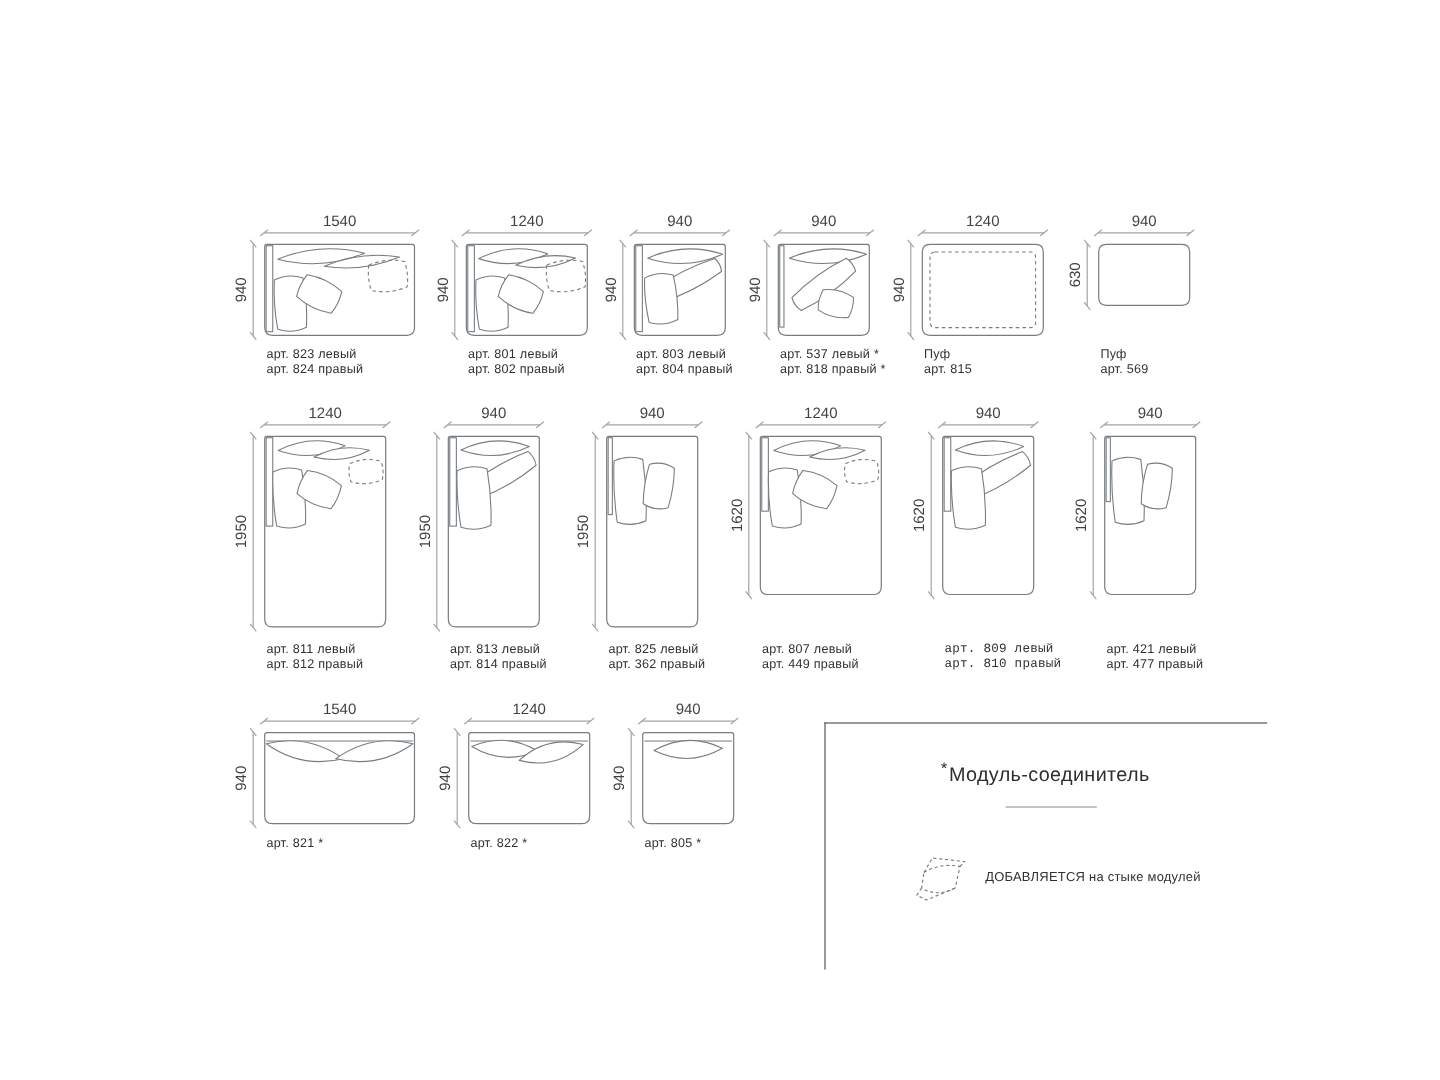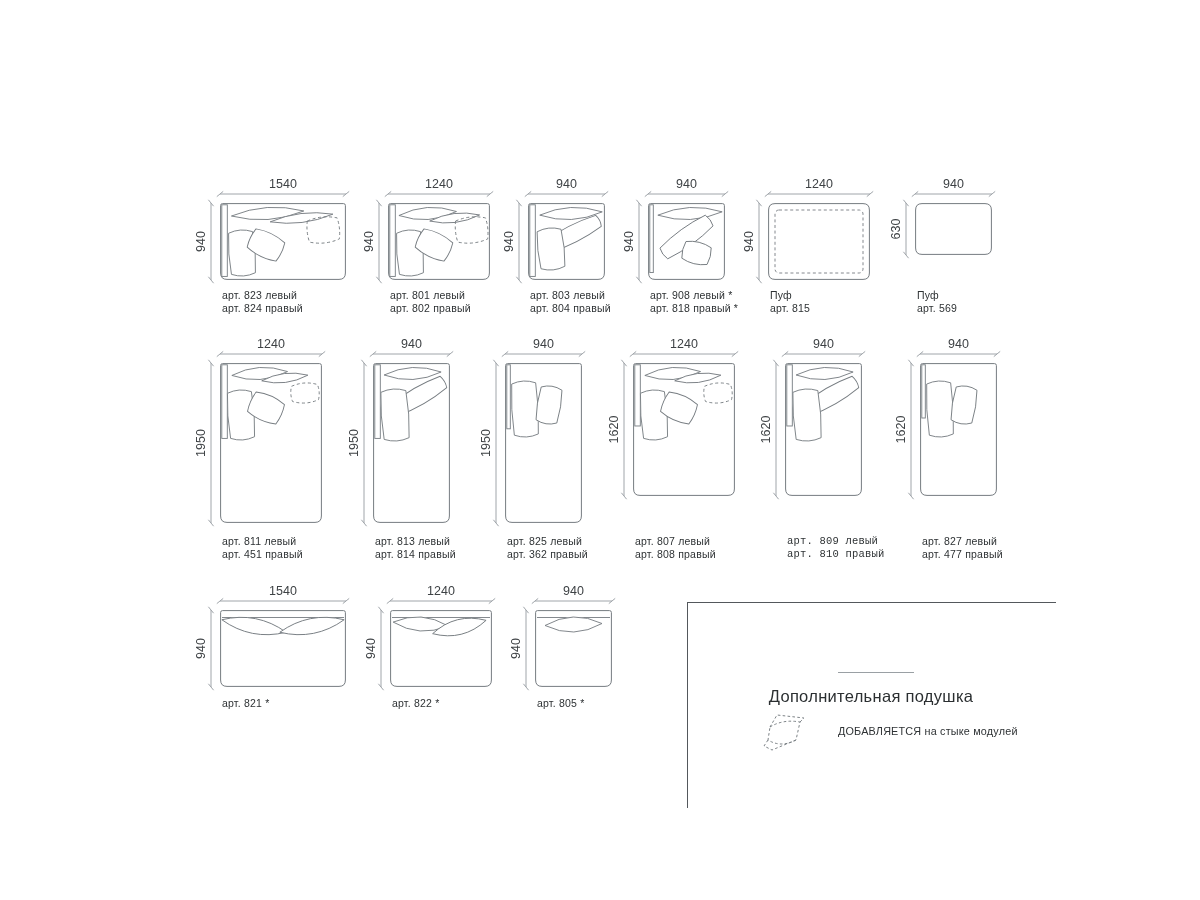--- a/index.html
+++ b/index.html
@@ -8,21 +8,21 @@
   .module{position:absolute;}
   .module svg{display:block;overflow:visible;}
   .labels{position:absolute;font-size:10.5px;line-height:13px;color:#2e3234;white-space:nowrap;letter-spacing:0.2px;}
   .legend-corner{position:absolute;left:687px;top:602px;width:368px;height:205px;
                  border-left:1.5px solid #54585c;border-top:1.5px solid #54585c;}
   .legend-title{position:absolute;left:687px;width:368px;text-align:center;color:#2b2f31;
                 font-size:16.5px;letter-spacing:0.3px;}
   .legend-title .star{font-size:14px;position:relative;top:-6px;margin-right:1px;}
   .legend-divider{position:absolute;left:838px;top:672px;width:76px;height:0;border-top:1px solid #9aa0a4;}
   .legend-note{position:absolute;left:762px;top:708px;display:flex;align-items:center;color:#2e3234;}
-  .legend-note span{font-size:10.8px;margin-left:24px;letter-spacing:0.2px;}
+  .legend-note span{font-size:10.8px;margin-left:7px;letter-spacing:0.2px;}
 </style>
 </head>
 <body>
 
 <div class="canvas">
   <div id="modules">
       <div class="module" style="left: 190px; top: 175px;">
         <svg width="164" height="111" font-family="Liberation Sans, sans-serif">
         <text x="93" y="13" text-anchor="middle" font-size="12.5" fill="#3e4245">1540</text>
         <line x1="30" y1="19" x2="156" y2="19" stroke="#a0a5aa" stroke-width="1"></line>
@@ -108,21 +108,21 @@
         <g transform="translate(30,28)">
             <path d="M 2.5 0.6 L 74.5 0.6 Q 76.4 0.6 76.4 2.5 L 76.4 70 Q 76.4 76.4 70 76.4 L 7 76.4 Q 0.6 76.4 0.6 70 L 0.6 2.5 Q 0.6 0.6 2.5 0.6 Z" fill="#fff" stroke="#767c81" stroke-width="1"></path>
             <rect x="1.8" y="1.8" width="3.5" height="67.76" fill="#fff" stroke="#767c81" stroke-width="0.9"></rect>
             <path d="M -32.2 0 Q 0 -12 32.2 0 Q 0 12 -32.2 0 Z" transform="translate(42,10.5) rotate(-3)" fill="#fff" stroke="#767c81" stroke-width="0.9" stroke-linejoin="round"></path>
             <path d="M 0 2.4 Q 28 -2.4 56 2.4 Q 58.4 9 56 15.6 Q 28 20.4 0 15.6 Q -2.4 9 0 2.4 Z" transform="translate(10.5,25) rotate(-36 28 9)" fill="#fff" stroke="#767c81" stroke-width="0.9" stroke-linejoin="round"></path>
             <path d="M 0 2.4 Q 13 -2.4 26 2.4 Q 28.4 11 26 19.6 Q 13 24.4 0 19.6 Q -2.4 11 0 2.4 Z" transform="translate(35.51,39) rotate(14 13 11)" fill="#fff" stroke="#767c81" stroke-width="0.9" stroke-linejoin="round"></path>
           </g>
       </svg>
       </div>
       <div class="labels" style="left: 650px; top: 289px;">
-        <div>арт. 908 левый *</div>
+        <div>арт. 537 левый *</div>
         <div>арт. 818 правый *</div>
       </div>
       <div class="module" style="left: 738px; top: 175px;">
         <svg width="140" height="111" font-family="Liberation Sans, sans-serif">
         <text x="81" y="13" text-anchor="middle" font-size="12.5" fill="#3e4245">1240</text>
         <line x1="30" y1="19" x2="132" y2="19" stroke="#a0a5aa" stroke-width="1"></line>
         <line x1="26.8" y1="21.6" x2="33.2" y2="16.4" stroke="#a0a5aa" stroke-width="1"></line>
           <line x1="128.8" y1="21.6" x2="135.2" y2="16.4" stroke="#a0a5aa" stroke-width="1"></line>
         <text x="11" y="70.5" text-anchor="middle" font-size="12.5" fill="#3e4245" transform="rotate(-90 11 66.5)">940</text>
         <line x1="21" y1="28" x2="21" y2="105" stroke="#a0a5aa" stroke-width="1"></line>
@@ -173,21 +173,21 @@
             <path d="M -27.9 0 Q 0 -12 27.9 0 Q 0 12 -27.9 0 Z" transform="translate(39.69,10.5) rotate(-4)" fill="#fff" stroke="#767c81" stroke-width="0.9" stroke-linejoin="round"></path>
             <path d="M -23.25 0 Q 0 -9 23.25 0 Q 0 9 -23.25 0 Z" transform="translate(64.8,15) rotate(-7)" fill="#fff" stroke="#767c81" stroke-width="0.9" stroke-linejoin="round"></path>
             <path d="M 0 2.4 Q 12 -2.4 24 2.4 Q 26.4 25 24 47.6 Q 12 52.4 0 47.6 Q -2.4 25 0 2.4 Z" transform="translate(9,27) rotate(-4 12 25)" fill="#fff" stroke="#767c81" stroke-width="0.9" stroke-linejoin="round"></path>
             <path d="M 0 2.4 Q 15.5 -2.4 31 2.4 Q 33.4 13 31 23.6 Q 15.5 28.4 0 23.6 Q -2.4 13 0 2.4 Z" transform="translate(30.5,32) rotate(24 15.5 13)" fill="#fff" stroke="#767c81" stroke-width="0.9" stroke-linejoin="round"></path>
             <path d="M 0 2.4 Q 13 -2.4 26 2.4 Q 28.4 10 26 17.6 Q 13 22.4 0 17.6 Q -2.4 10 0 2.4 Z" transform="translate(72,20) rotate(-4 13 10)" fill="none" stroke="#767c81" stroke-width="0.9" stroke-linejoin="round" stroke-dasharray="3,2.6"></path>
           </g>
       </svg>
       </div>
       <div class="labels" style="left: 222px; top: 535px;">
         <div>арт. 811 левый</div>
-        <div>арт. 451 правый</div>
+        <div>арт. 812 правый</div>
       </div>
       <div class="module" style="left: 343px; top: 335px;">
         <svg width="115" height="194" font-family="Liberation Sans, sans-serif">
         <text x="68.5" y="13" text-anchor="middle" font-size="12.5" fill="#3e4245">940</text>
         <line x1="30" y1="19" x2="107" y2="19" stroke="#a0a5aa" stroke-width="1"></line>
         <line x1="26.8" y1="21.6" x2="33.2" y2="16.4" stroke="#a0a5aa" stroke-width="1"></line>
           <line x1="103.8" y1="21.6" x2="110.2" y2="16.4" stroke="#a0a5aa" stroke-width="1"></line>
         <text x="11" y="112" text-anchor="middle" font-size="12.5" fill="#3e4245" transform="rotate(-90 11 108)">1950</text>
         <line x1="21" y1="28" x2="21" y2="188" stroke="#a0a5aa" stroke-width="1"></line>
         <line x1="18.4" y1="24.8" x2="23.6" y2="31.2" stroke="#a0a5aa" stroke-width="1"></line>
@@ -243,21 +243,21 @@
             <path d="M -27.9 0 Q 0 -12 27.9 0 Q 0 12 -27.9 0 Z" transform="translate(39.69,10.5) rotate(-4)" fill="#fff" stroke="#767c81" stroke-width="0.9" stroke-linejoin="round"></path>
             <path d="M -23.25 0 Q 0 -9 23.25 0 Q 0 9 -23.25 0 Z" transform="translate(64.8,15) rotate(-7)" fill="#fff" stroke="#767c81" stroke-width="0.9" stroke-linejoin="round"></path>
             <path d="M 0 2.4 Q 12 -2.4 24 2.4 Q 26.4 25 24 47.6 Q 12 52.4 0 47.6 Q -2.4 25 0 2.4 Z" transform="translate(9,27) rotate(-4 12 25)" fill="#fff" stroke="#767c81" stroke-width="0.9" stroke-linejoin="round"></path>
             <path d="M 0 2.4 Q 15.5 -2.4 31 2.4 Q 33.4 13 31 23.6 Q 15.5 28.4 0 23.6 Q -2.4 13 0 2.4 Z" transform="translate(30.5,32) rotate(24 15.5 13)" fill="#fff" stroke="#767c81" stroke-width="0.9" stroke-linejoin="round"></path>
             <path d="M 0 2.4 Q 13 -2.4 26 2.4 Q 28.4 10 26 17.6 Q 13 22.4 0 17.6 Q -2.4 10 0 2.4 Z" transform="translate(72,20) rotate(-4 13 10)" fill="none" stroke="#767c81" stroke-width="0.9" stroke-linejoin="round" stroke-dasharray="3,2.6"></path>
           </g>
       </svg>
       </div>
       <div class="labels" style="left: 635px; top: 535px;">
         <div>арт. 807 левый</div>
-        <div>арт. 808 правый</div>
+        <div>арт. 449 правый</div>
       </div>
       <div class="module" style="left: 755px; top: 335px;">
         <svg width="115" height="167" font-family="Liberation Sans, sans-serif">
         <text x="68.5" y="13" text-anchor="middle" font-size="12.5" fill="#3e4245">940</text>
         <line x1="30" y1="19" x2="107" y2="19" stroke="#a0a5aa" stroke-width="1"></line>
         <line x1="26.8" y1="21.6" x2="33.2" y2="16.4" stroke="#a0a5aa" stroke-width="1"></line>
           <line x1="103.8" y1="21.6" x2="110.2" y2="16.4" stroke="#a0a5aa" stroke-width="1"></line>
         <text x="11" y="98.5" text-anchor="middle" font-size="12.5" fill="#3e4245" transform="rotate(-90 11 94.5)">1620</text>
         <line x1="21" y1="28" x2="21" y2="161" stroke="#a0a5aa" stroke-width="1"></line>
         <line x1="18.4" y1="24.8" x2="23.6" y2="31.2" stroke="#a0a5aa" stroke-width="1"></line>
@@ -287,21 +287,21 @@
           <line x1="18.4" y1="157.8" x2="23.6" y2="164.2" stroke="#a0a5aa" stroke-width="1"></line>
         <g transform="translate(30,28)">
             <path d="M 2.5 0.6 L 74.5 0.6 Q 76.4 0.6 76.4 2.5 L 76.4 126 Q 76.4 132.4 70 132.4 L 7 132.4 Q 0.6 132.4 0.6 126 L 0.6 2.5 Q 0.6 0.6 2.5 0.6 Z" fill="#fff" stroke="#767c81" stroke-width="1"></path>
             <rect x="1.8" y="1.8" width="3.5" height="53.2" fill="#fff" stroke="#767c81" stroke-width="0.9"></rect>
             <path d="M 0 2.4 Q 12 -2.4 24 2.4 Q 26.4 28 24 53.6 Q 12 58.4 0 53.6 Q -2.4 28 0 2.4 Z" transform="translate(8,18) rotate(-3 12 28)" fill="#fff" stroke="#767c81" stroke-width="0.9" stroke-linejoin="round"></path>
             <path d="M 0 2.4 Q 10.5 -2.4 21 2.4 Q 23.4 19 21 35.6 Q 10.5 40.4 0 35.6 Q -2.4 19 0 2.4 Z" transform="translate(33.5,23) rotate(9 10.5 19)" fill="#fff" stroke="#767c81" stroke-width="0.9" stroke-linejoin="round"></path>
           </g>
       </svg>
       </div>
       <div class="labels" style="left: 922px; top: 535px;">
-        <div>арт. 827 левый</div>
+        <div>арт. 421 левый</div>
         <div>арт. 477 правый</div>
       </div>
       <div class="module" style="left: 190px; top: 582px;">
         <svg width="164" height="111" font-family="Liberation Sans, sans-serif">
         <text x="93" y="13" text-anchor="middle" font-size="12.5" fill="#3e4245">1540</text>
         <line x1="30" y1="19" x2="156" y2="19" stroke="#a0a5aa" stroke-width="1"></line>
         <line x1="26.8" y1="21.6" x2="33.2" y2="16.4" stroke="#a0a5aa" stroke-width="1"></line>
           <line x1="152.8" y1="21.6" x2="159.2" y2="16.4" stroke="#a0a5aa" stroke-width="1"></line>
         <text x="11" y="70.5" text-anchor="middle" font-size="12.5" fill="#3e4245" transform="rotate(-90 11 66.5)">940</text>
         <line x1="21" y1="28" x2="21" y2="105" stroke="#a0a5aa" stroke-width="1"></line>
@@ -356,24 +356,26 @@
           </g>
       </svg>
       </div>
       <div class="labels" style="left: 537px; top: 697px;">
         <div>арт. 805 *</div>
       </div>
     </div>
 
   <div class="legend-corner"></div>
 
+  <div class="legend-title" style="top:637px">
+    <span class="star">*</span><span>Модуль-соединитель</span>
+  </div>
 
   <div class="legend-divider"></div>
 
-  <div class="legend-title" style="top:687px">Дополнительная подушка</div>
 
   <div class="legend-note">
     <svg width="52" height="46" viewBox="0 0 52 46">
       <g fill="none" stroke="#767c81" stroke-width="0.95" stroke-dasharray="2.6,2.3" stroke-linejoin="round">
         <path d="M8,19 Q21,11 38,14 L34,32 Q19,40 6,32 Z"></path>
         <path d="M8,19 L15,7 L42,10 L38,14"></path>
         <path d="M6,32 L2,38 L10,42 L34,32"></path>
       </g>
     </svg>
     <span>ДОБАВЛЯЕТСЯ на стыке модулей</span>

